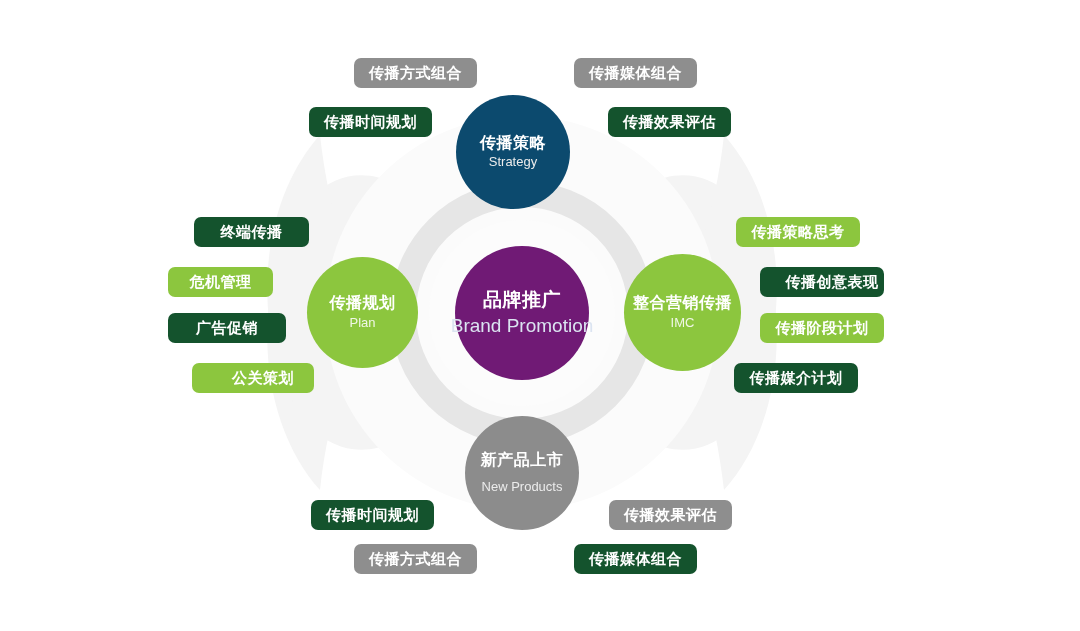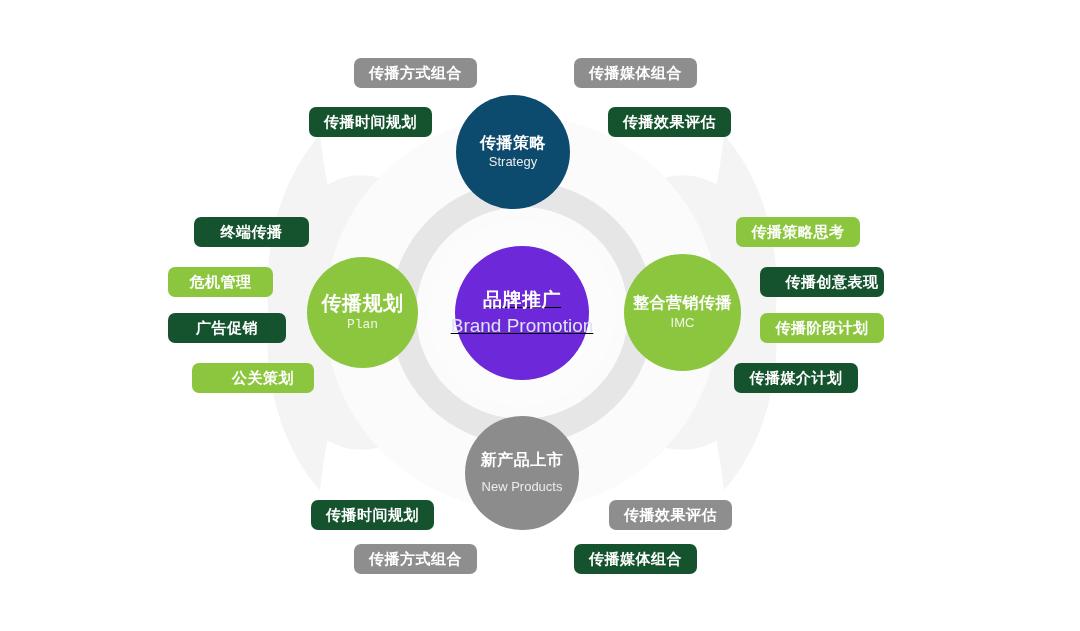--- a/index.html
+++ b/index.html
@@ -48,22 +48,21 @@
   }
   .hub .en {
     color: #eef2f6;
     font-weight: normal;
     white-space: nowrap;
   }
 
   #hub-center {
     left: 455px; top: 246px;
     width: 134px; height: 134px;
-    background: #6d28d9;
-    text-decoration: underline;
+    background: #701a75;
   }
   #hub-center .cn { font-size: 19px; margin-bottom: 4px; }
   #hub-center .en { font-size: 19px; color: #dbe4f1; }
 
   #hub-top {
     left: 456px; top: 95px;
     width: 114px; height: 114px;
     background: #0c4a6e;
   }
   #hub-top .cn { font-size: 16px; margin-bottom: 3px; }
@@ -76,22 +75,22 @@
   }
   #hub-bottom .cn { font-size: 16px; margin-bottom: 10px; }
   #hub-bottom .en { font-size: 13px; color: #ececec; }
 
   #hub-left {
     left: 307px; top: 257px;
     width: 111px; height: 111px;
     background: #8dc63f;
     background: #8cc63e;
   }
-  #hub-left .cn { font-size: 20px; margin-bottom: 3px; }
-  #hub-left .en { font-size: 13px; color: #f0f7e6; font-family: Liberation Mono, monospace; }
+  #hub-left .cn { font-size: 16px; margin-bottom: 3px; }
+  #hub-left .en { font-size: 13px; color: #f0f7e6; }
 
   #hub-right {
     left: 624px; top: 254px;
     width: 117px; height: 117px;
     background: #8cc63e;
     align-items: center;
   }
   #hub-right .cn { font-size: 16px; margin-bottom: 3px; }
   #hub-right .en { font-size: 13px; color: #f0f7e6; }
 

